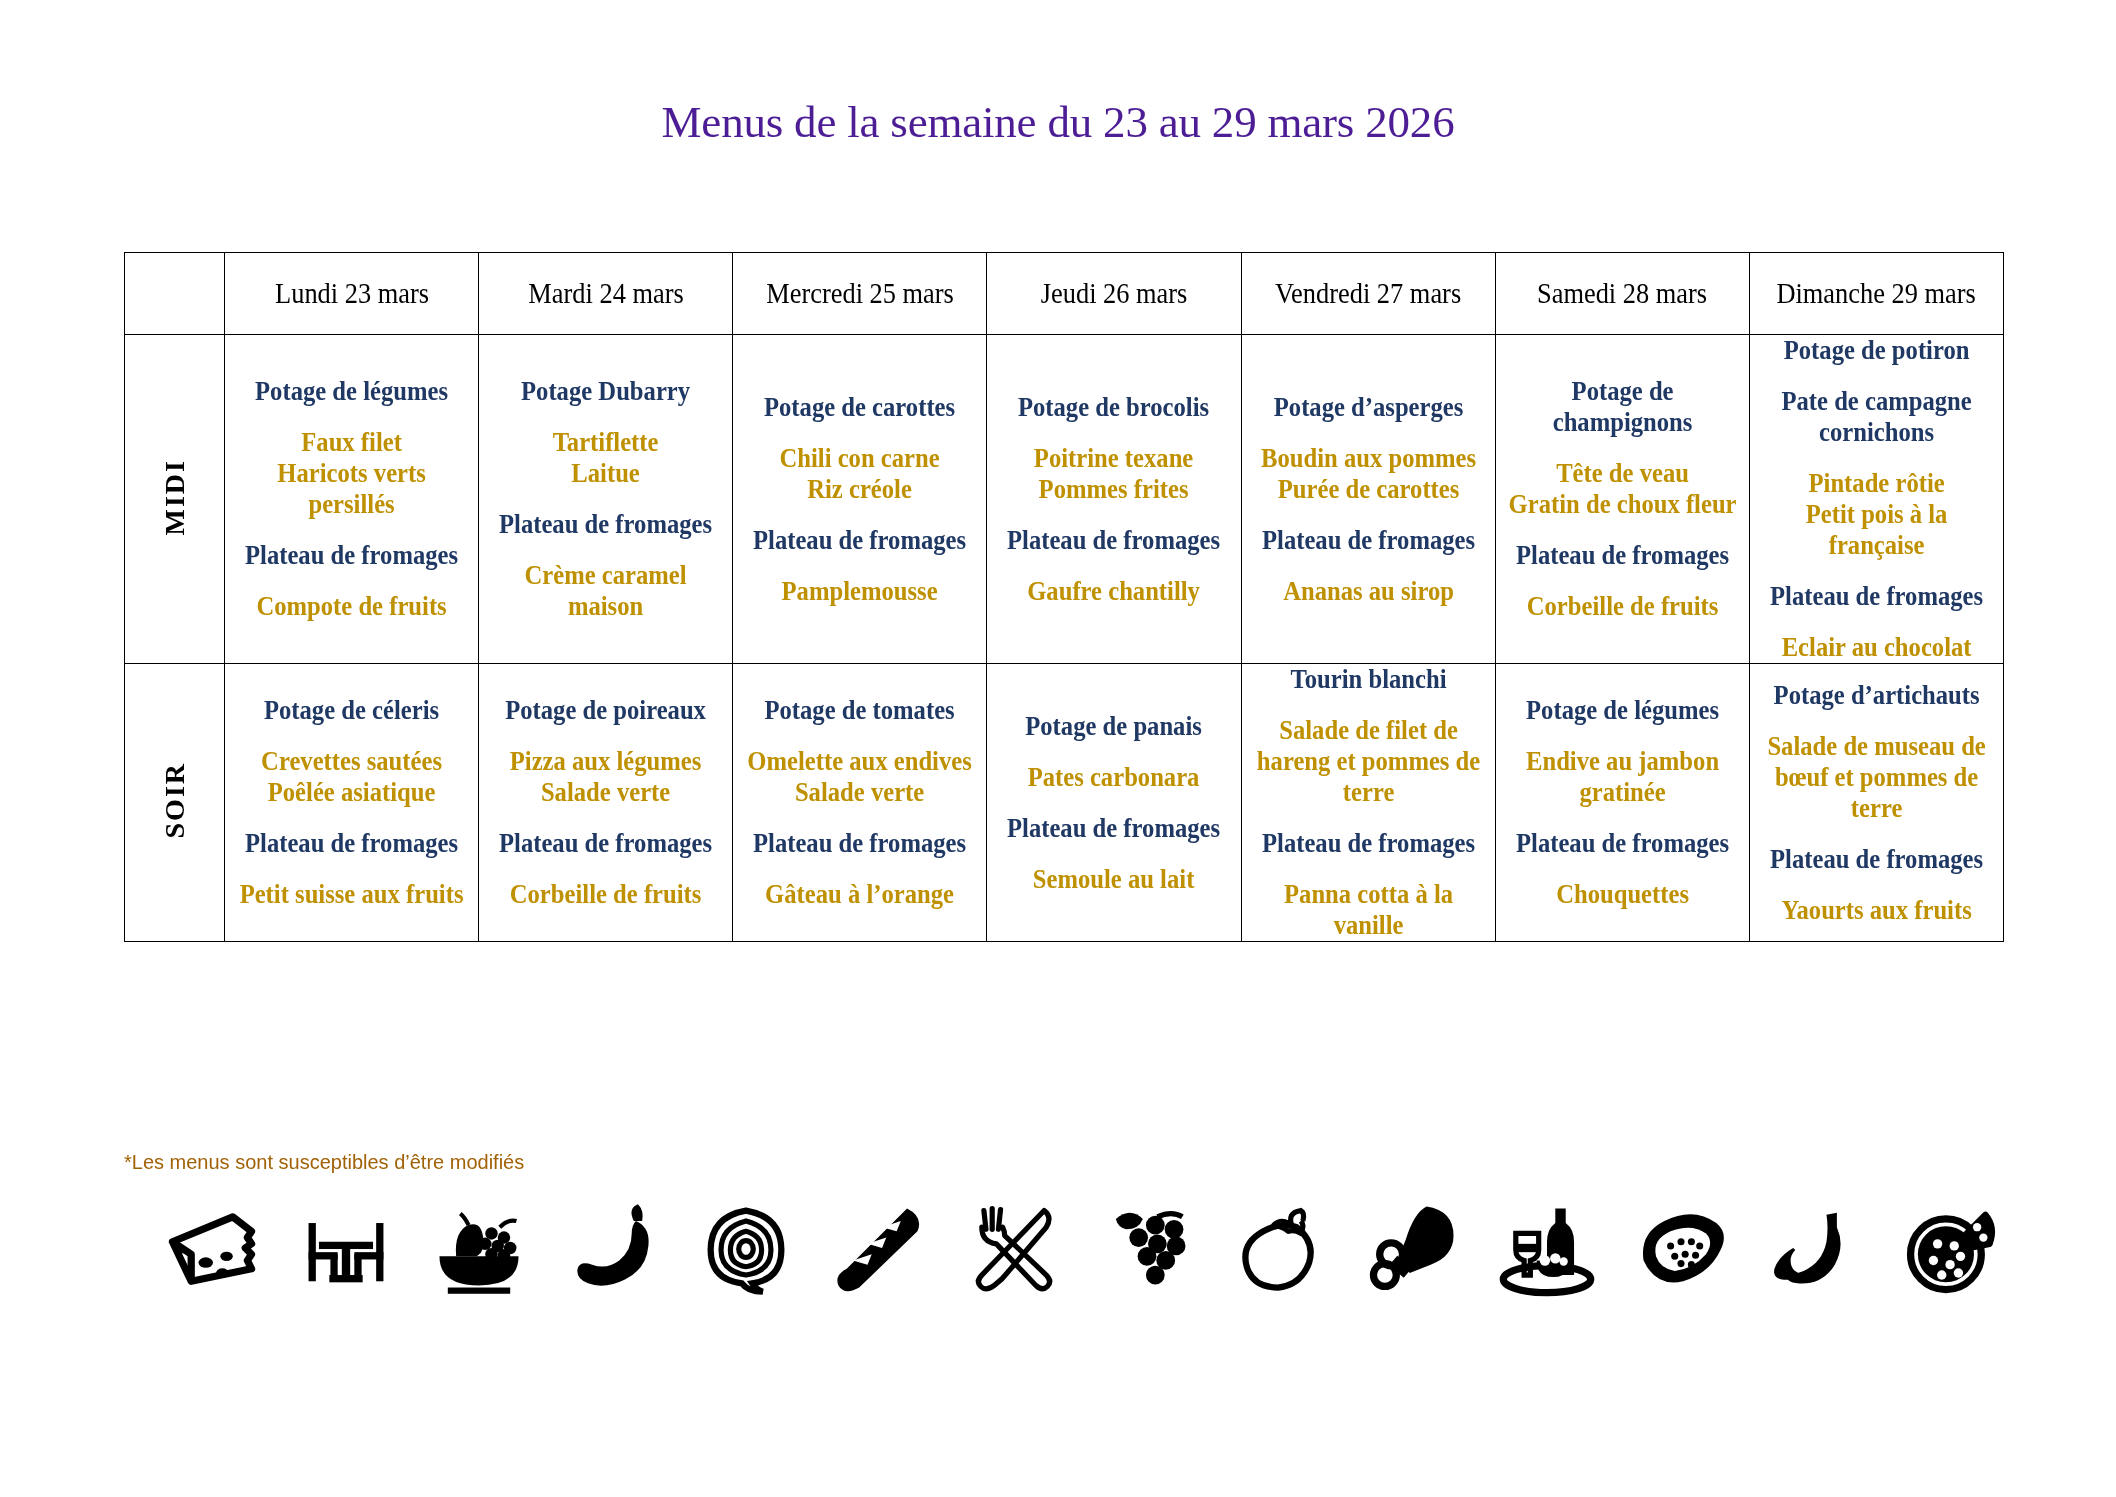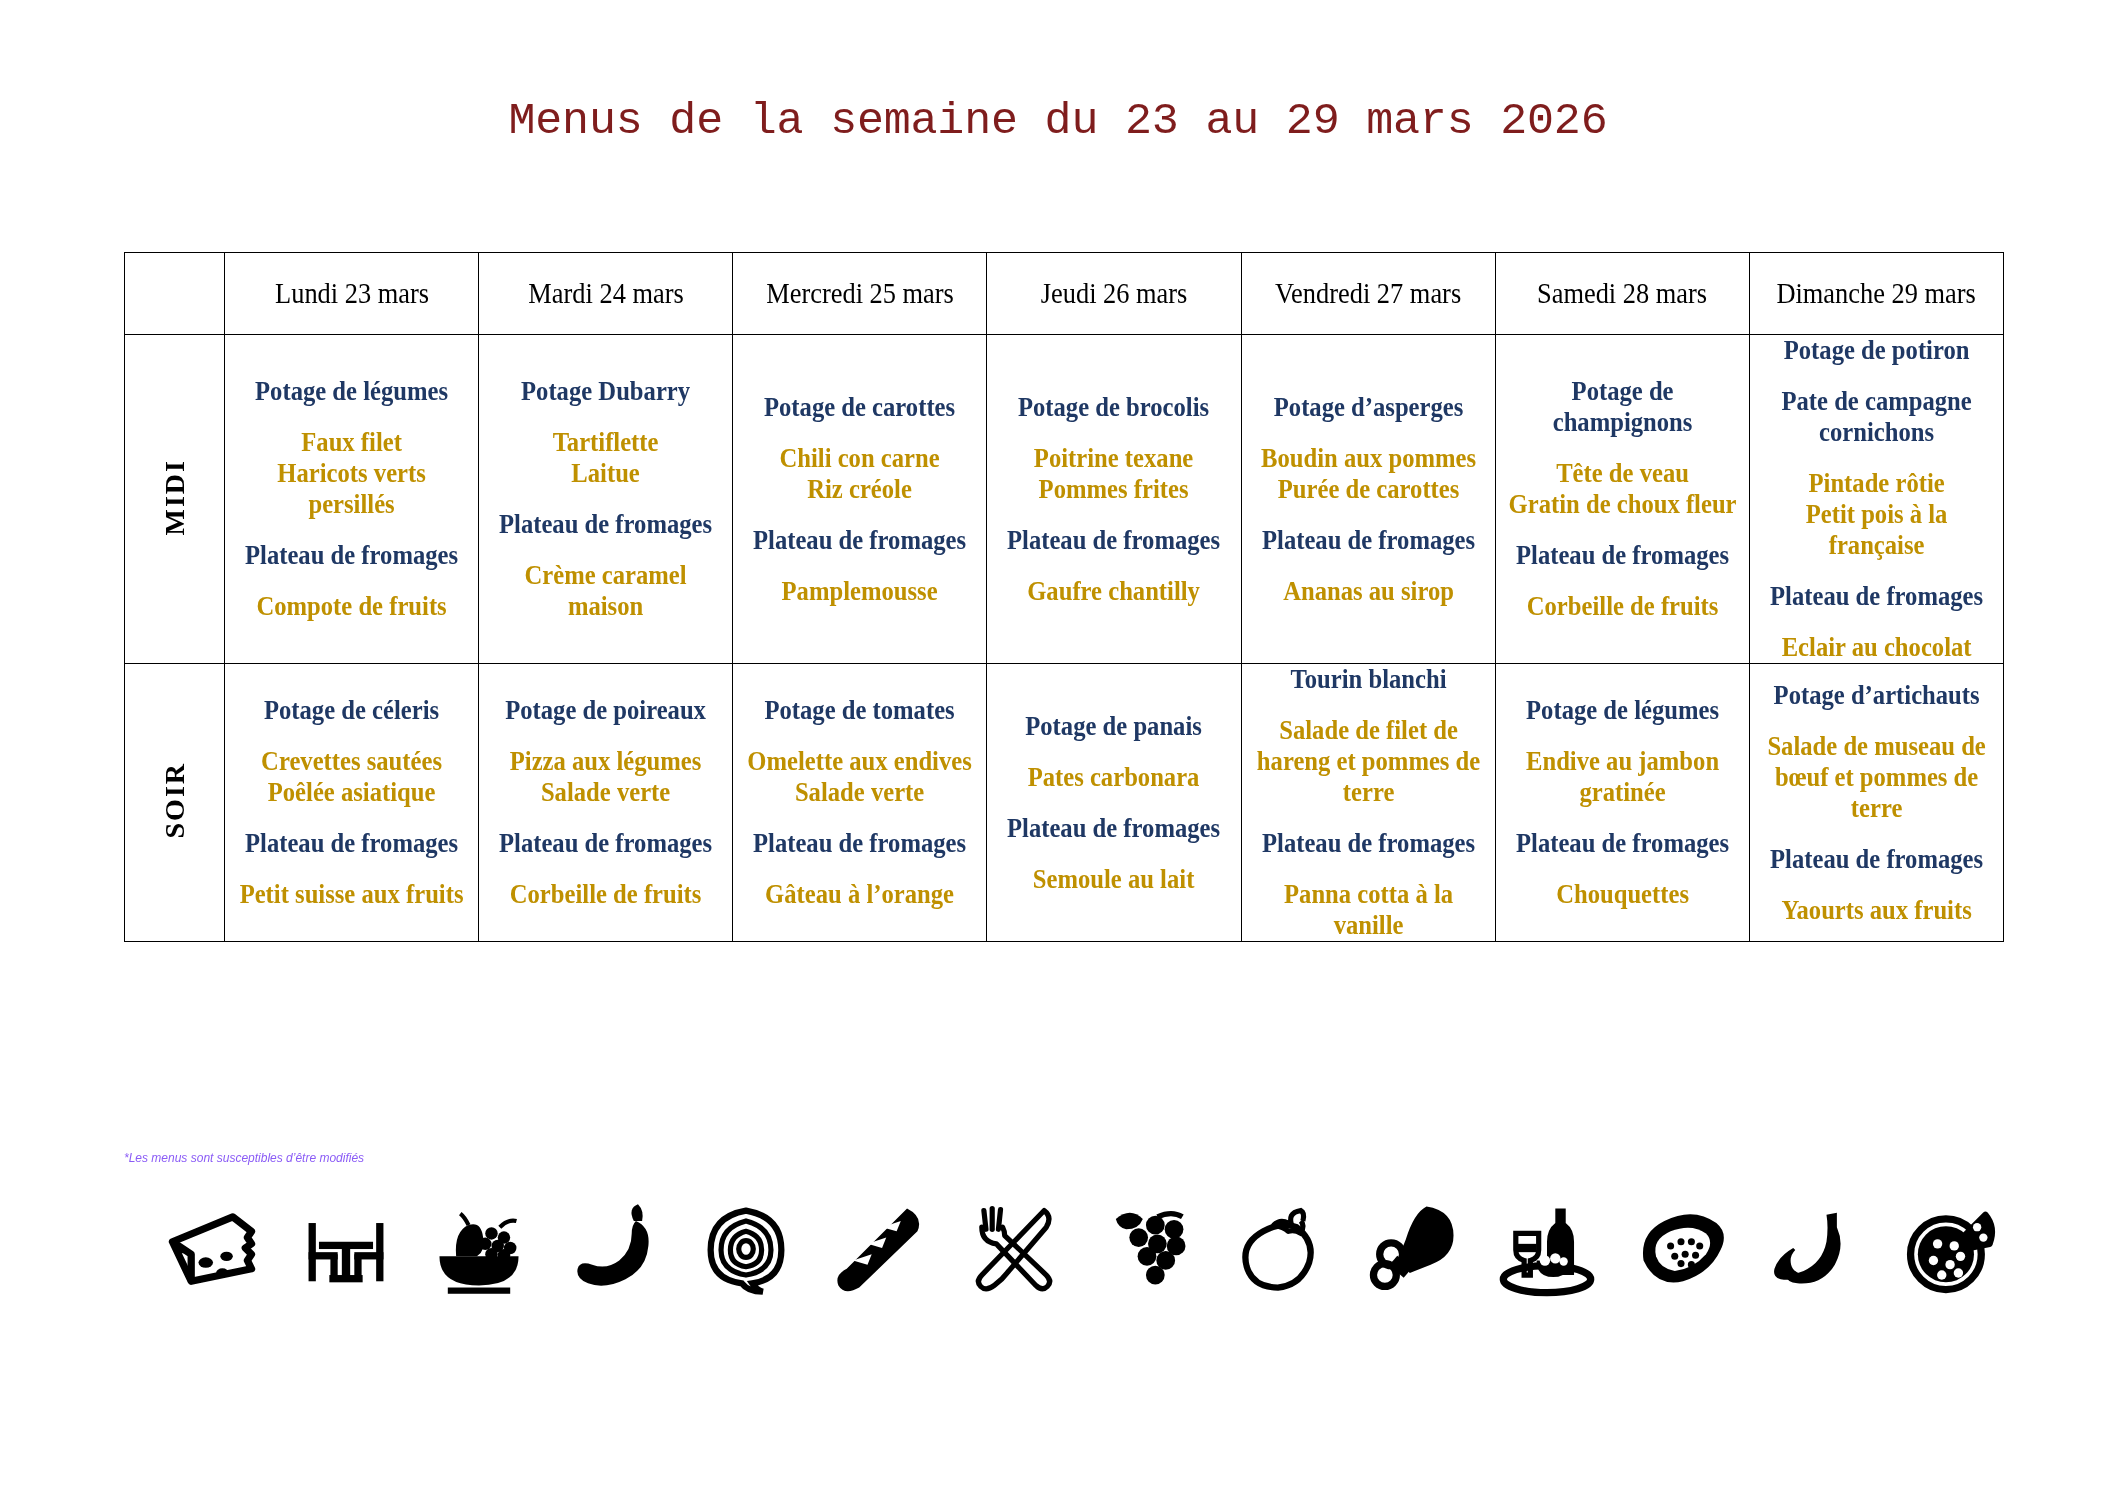--- a/index.html
+++ b/index.html
@@ -8,24 +8,24 @@
     width: 2116px; height: 1497px;
     background: #ffffff;
     font-family: "Liberation Serif", serif;
   }
   .page { position: relative; width: 2116px; height: 1497px; overflow: hidden; }
 
   .doc-title {
     position: absolute;
     top: 96px; left: 0; width: 2116px;
     text-align: center;
-    font-family: Liberation Mono, monospace;
+    font-family: Liberation Serif, serif;
     font-size: 45px;
     font-weight: 400;
-    color: #7f1d1d;
+    color: #4c1d95;
     letter-spacing: -0.2px;
   }
 
   .menu-table {
     position: absolute;
     left: 124px; top: 240px;
     width: 1880px;
     border-collapse: collapse;
     table-layout: fixed;
     margin-top: 12px;
@@ -86,24 +86,23 @@
     transform: scaleX(0.93);
   }
   .menu-block:last-child { margin-bottom: 0; }
   .c-blue { color: #1F3864; }
   .c-gold { color: #BF9000; }
 
   .footnote {
     position: absolute;
     left: 124px; top: 1151px;
     font-family: "Liberation Sans", sans-serif;
-    font-size: 12px;
-    color: #8b5cf6;
+    font-size: 20px;
+    color: #a16207;
     white-space: nowrap;
-    font-style: italic;
   }
 
   .icon-strip {
     position: absolute;
     left: 160px; top: 1185px;
     width: 1840px;
     height: 125px;
     display: flex;
     align-items: center;
     justify-content: space-between;

